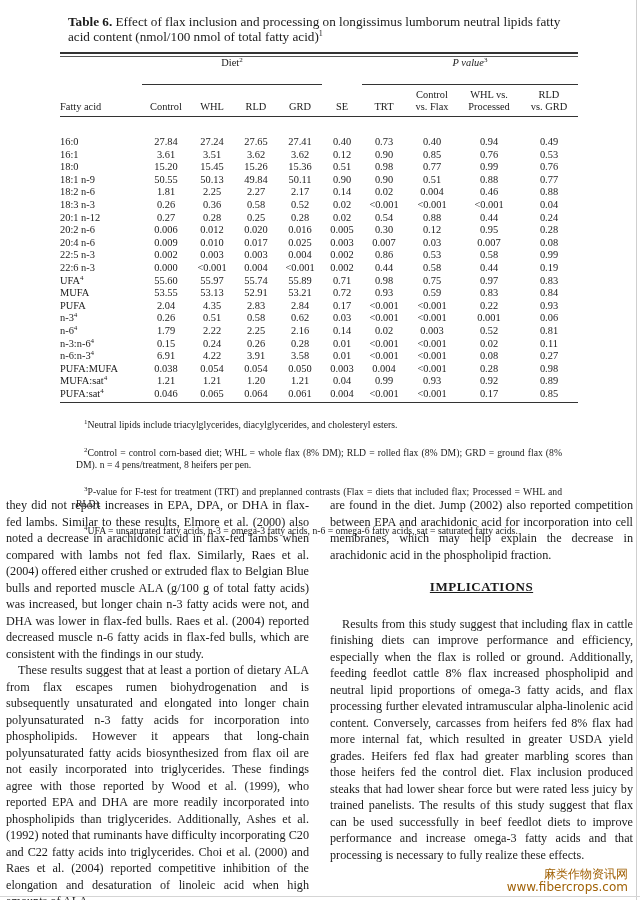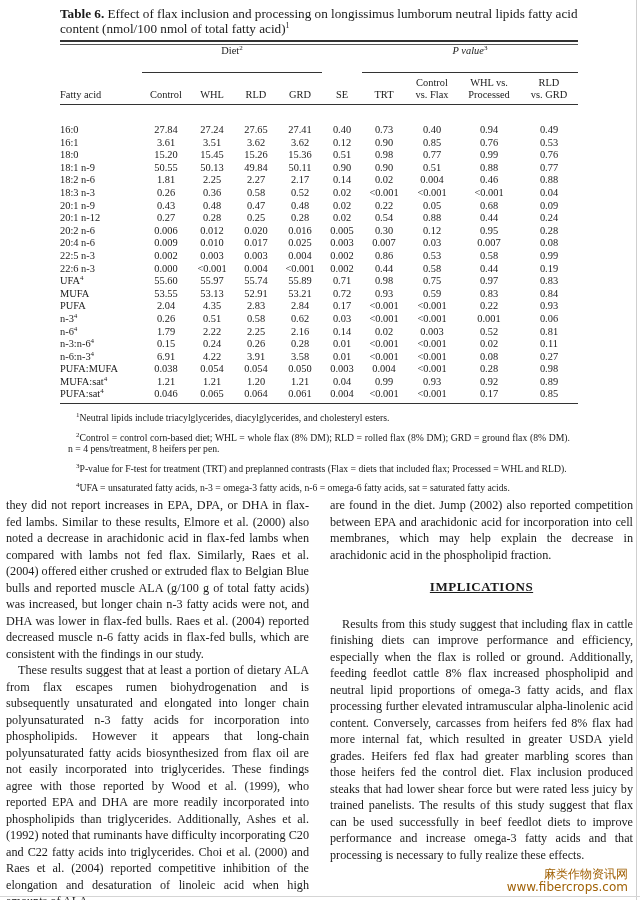--- a/index.html
+++ b/index.html
@@ -14,21 +14,21 @@
     position: absolute; right: 3px; top: 0; bottom: 0; width: 1px; background: #cfcfcf;
   }
   .page-border-bottom {
     position: absolute; left: 0; right: 0; bottom: 3px; height: 1px; background: #d5d5d5;
   }
   .table-block {
     position: absolute; left: 60px; top: 6px; width: 518px;
   }
   .caption {
     font-family: "Liberation Serif", serif;
-    font-size: 13.2px; line-height: 15px; margin: 0;
+    font-size: 13.2px; line-height: 15px; margin: 8px;
   }
   .caption b { font-weight: bold; }
   .caption sup { font-size: 8px; }
   .rule-double {
     border-top: 2px solid #333; border-bottom: 1px solid #555; height: 2px; margin-top: 4px;
   }
   table {
     width: 100%; border-collapse: collapse;
     font-family: "Liberation Serif", serif;
     font-size: 10.4px;
@@ -40,21 +40,21 @@
   thead tr.last th { border-bottom: 1.5px solid #333; }
   td { padding: 0; height: 12.6px; line-height: 12.6px; text-align: center; white-space: nowrap; }
   td.fa { text-align: left; padding-left: 0; }
   tbody tr:first-child td { padding-top: 19px; }
   tbody tr:last-child td { border-bottom: 1.5px solid #333; padding-bottom: 2px; }
   sup { font-size: 7px; line-height: 0; }
   .footnotes {
     font-family: "Liberation Serif", serif;
     font-size: 9.7px; line-height: 11.6px; margin-top: 5px;
   }
-  .footnotes p { margin: 8px; text-indent: 8px; text-align: justify; }
+  .footnotes p { margin: 16px; text-indent: 8px; text-align: justify; }
   .col {
     position: absolute; top: 497px; width: 303px;
     font-family: "Liberation Serif", serif;
     font-size: 12.2px; line-height: 16.5px; text-align: justify;
   }
   .col p { margin: 0; }
   .col p.indent { text-indent: 12px; }
   .left-col { left: 6px; }
   .right-col { left: 330px; }
   .heading {
@@ -178,32 +178,20 @@
           <td>0.36</td>
           <td>0.58</td>
           <td>0.52</td>
           <td>0.02</td>
           <td>&lt;0.001</td>
           <td>&lt;0.001</td>
           <td>&lt;0.001</td>
           <td>0.04</td>
         </tr>
         <tr>
-          <td class="fa"><span>20:1 n-9</span><sup></sup></td>
-          <td>0.43</td>
-          <td>0.48</td>
-          <td>0.47</td>
-          <td>0.48</td>
-          <td>0.02</td>
-          <td>0.22</td>
-          <td>0.05</td>
-          <td>0.68</td>
-          <td>0.09</td>
-        </tr>
-        <tr>
           <td class="fa"><span>20:1 n-12</span><sup></sup></td>
           <td>0.27</td>
           <td>0.28</td>
           <td>0.25</td>
           <td>0.28</td>
           <td>0.02</td>
           <td>0.54</td>
           <td>0.88</td>
           <td>0.44</td>
           <td>0.24</td>

